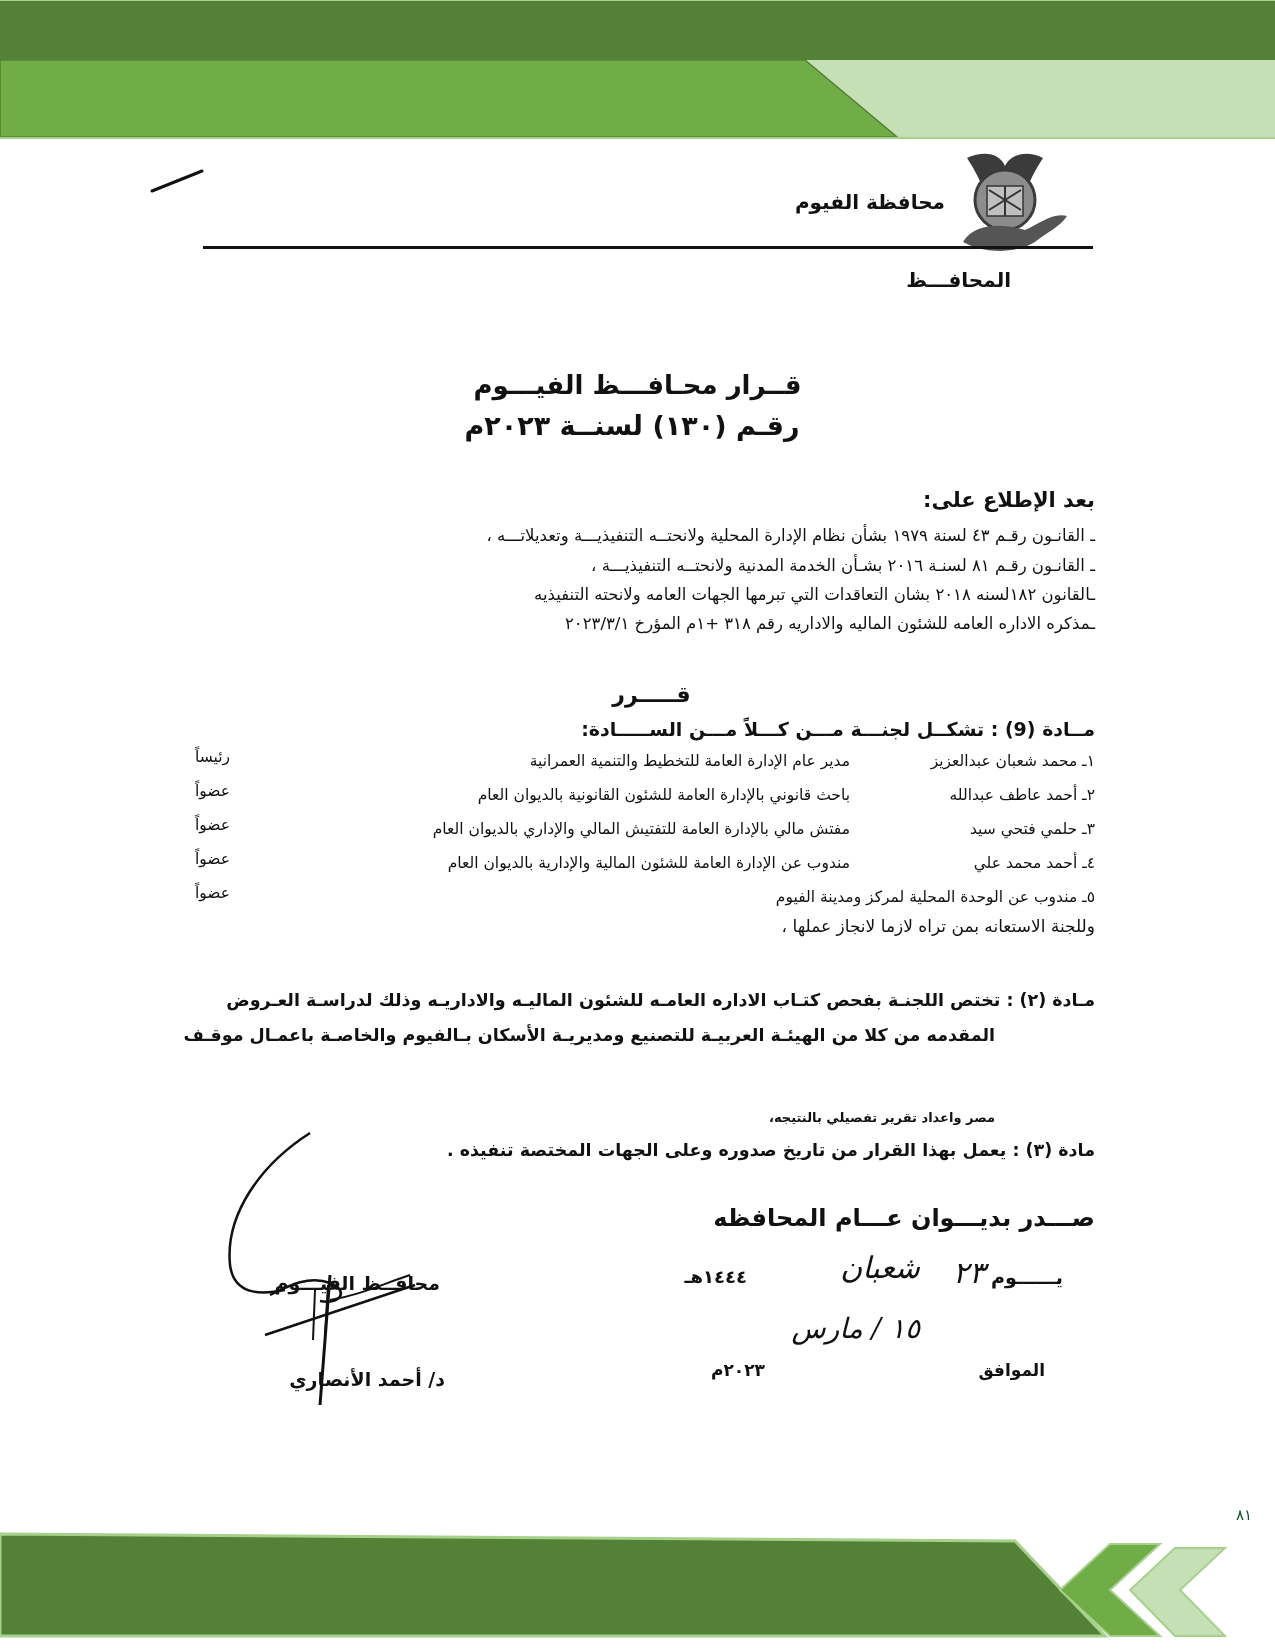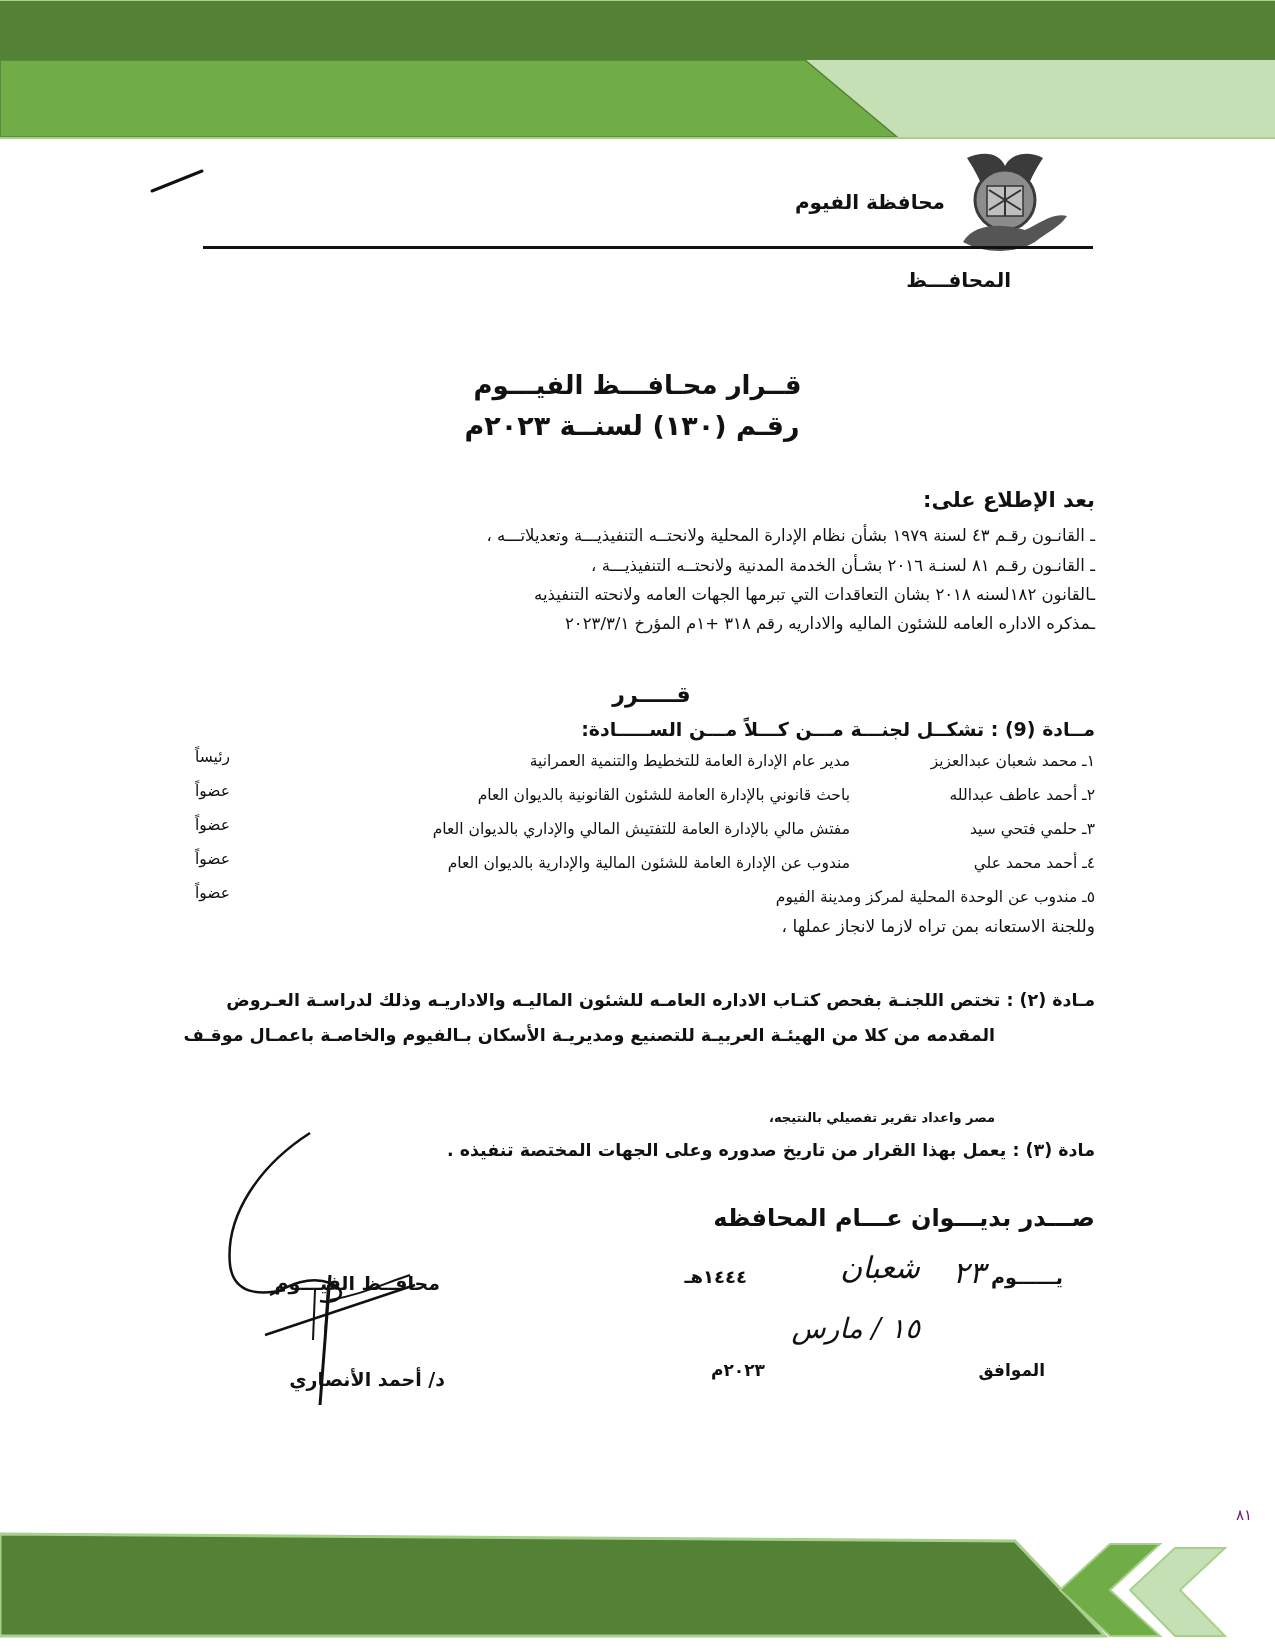--- a/index.html
+++ b/index.html
@@ -8,21 +8,21 @@
     background: #ffffff;
     font-family: "DejaVu Sans", "Liberation Sans", sans-serif;
     color: #111;
   }
   .abs { position: absolute; }
   
   #hdr-dark { left: 0; top: 0; width: 1275px; height: 60px; background: #538135; border-top: 1px solid #a8d08d; }
   #hdr-band { left: 0; top: 60px; width: 1275px; height: 79px; }
   
   #ftr { left: 0; top: 1530px; width: 1275px; height: 120px; }
-  .page-num { left: 1236px; top: 1506px; font-size: 15px; font-family: "DejaVu Serif", serif; color: #701a75; direction: rtl; }
+  .page-num { left: 1236px; top: 1506px; font-size: 15px; font-family: "DejaVu Serif", serif; color: #14532d; direction: rtl; }
 
   
   .doc { direction: rtl; text-align: right; }
   .gov-name { right: 330px; top: 190px; font-size: 20px; font-weight: bold; }
   .emblem { left: 955px; top: 150px; width: 115px; height: 105px; }
   .rule { left: 203px; top: 246px; width: 890px; height: 3px; background: #111; }
   .governor-title { right: 264px; top: 268px; font-size: 20px; font-weight: bold; margin-left: 29px; }
   .stroke-mark { left: 150px; top: 165px; width: 55px; height: 30px; }
 
   .dec-title { left: 0; width: 1275px; top: 330px; text-align: center; font-size: 26px; font-weight: bold; letter-spacing: 1px; margin-top: 40px; }

